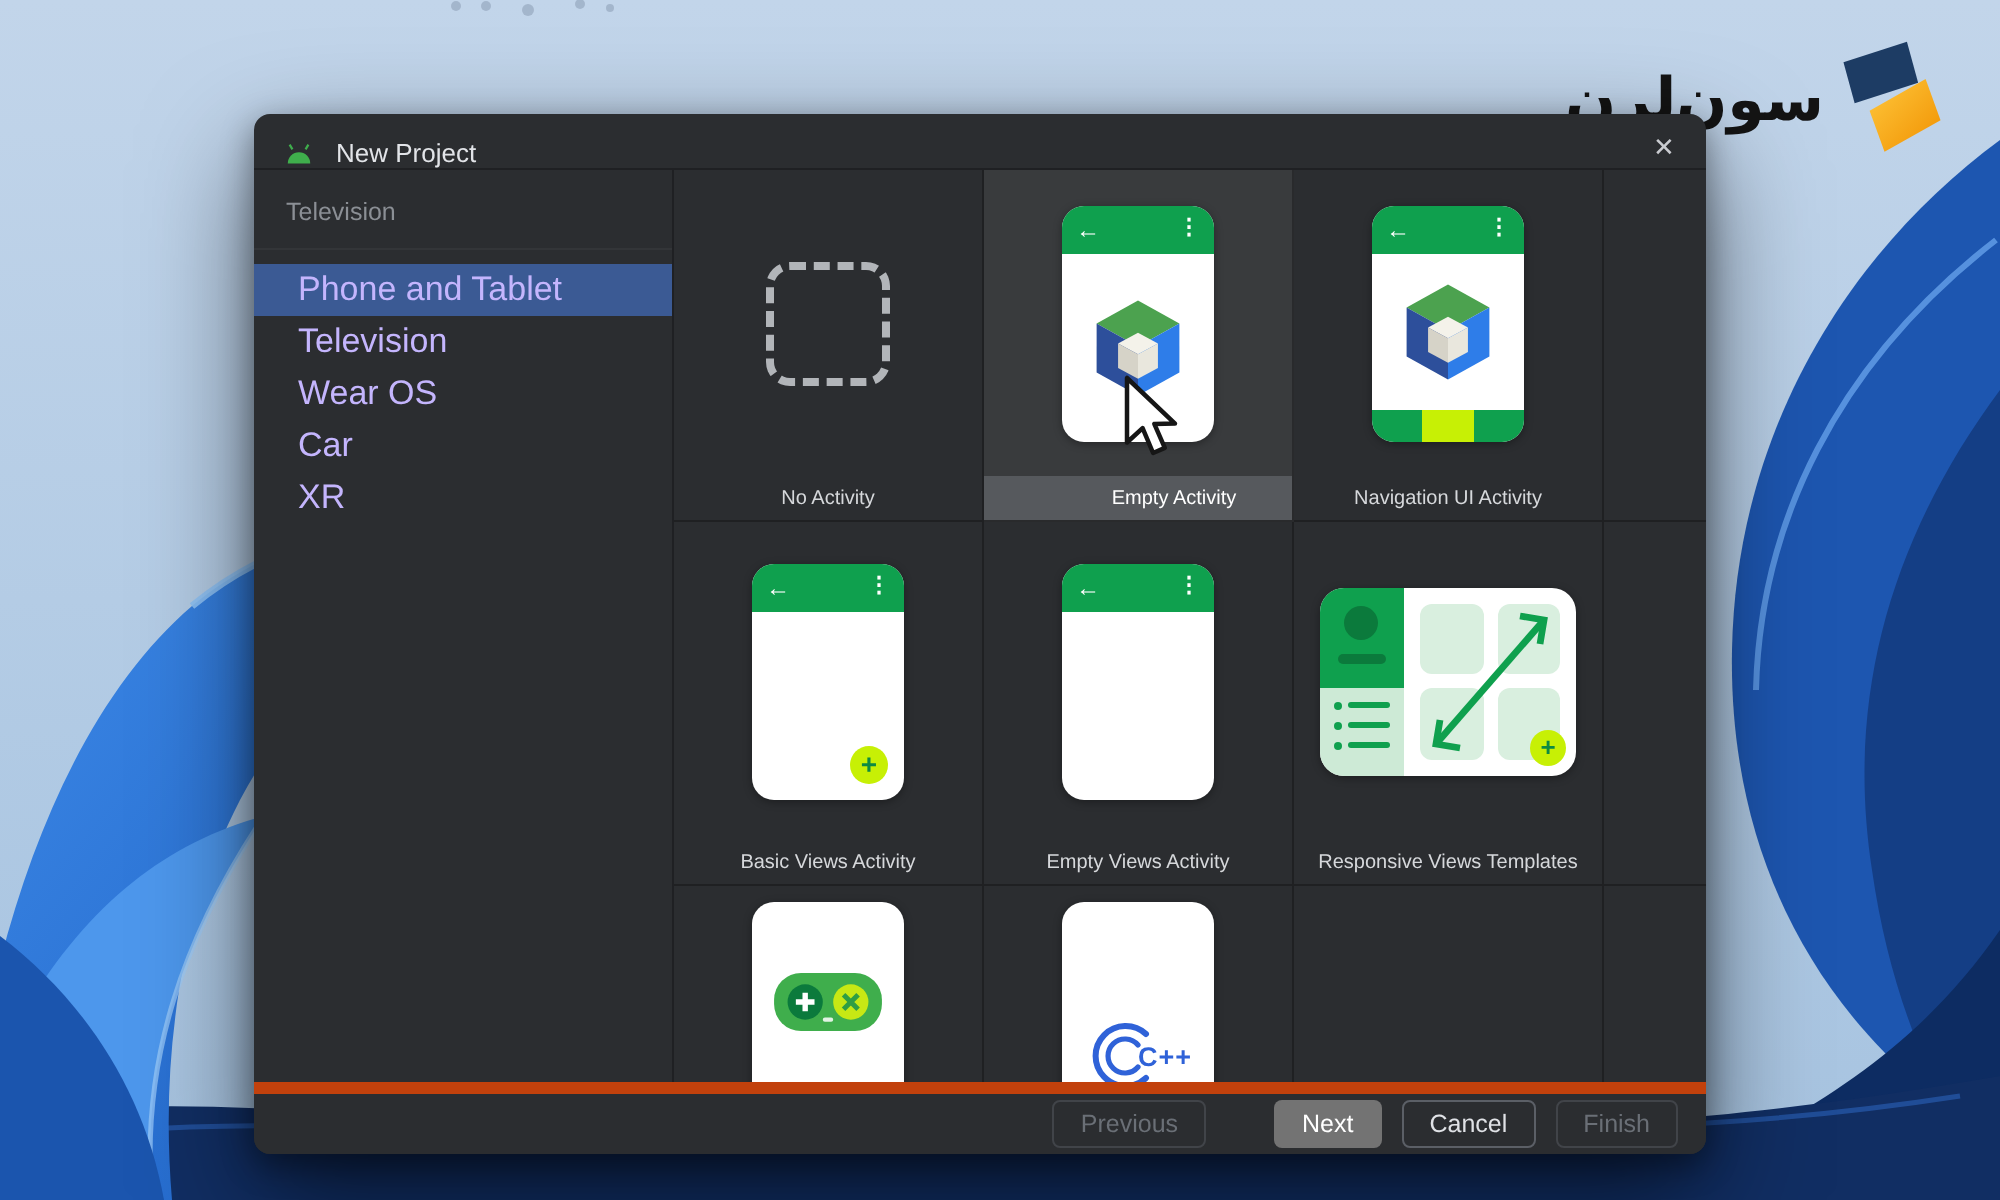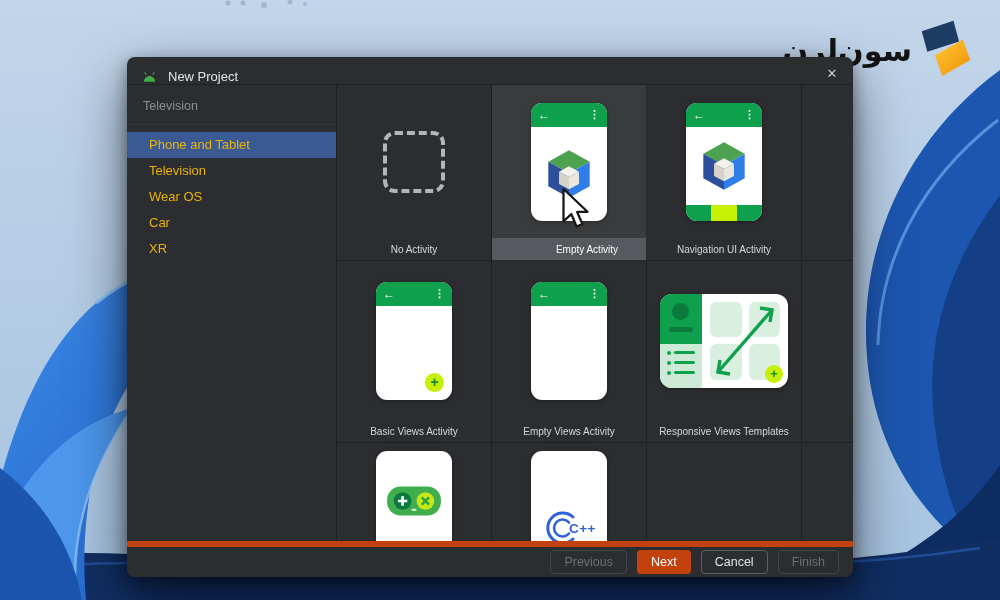--- a/index.html
+++ b/index.html
@@ -27,21 +27,21 @@
   .titlebar-title { font-size:13px; color:#e2e4e8; }
   .close-btn { margin-left:auto; width:24px; height:22px; display:flex; align-items:center;
                justify-content:center; color:#c9cbd0; font-size:13px; border-radius:4px; }
 
   .dlg-body { flex:1; display:flex; min-height:0; }
 
   .sidebar { flex:0 0 210px; border-right:1px solid #1f2023; display:flex; flex-direction:column; }
   .sidebar-header { font-size:12.5px; color:#8b8f95; padding:14px 16px 11px 16px;
                     border-bottom:1px solid #333538; }
   .sidebar-list { padding-top:7px; }
-  .sidebar-item { height:26px; line-height:26px; padding-left:22px; font-size:13px; color:#eab308; }
+  .sidebar-item { height:26px; line-height:26px; padding-left:22px; font-size:17px; color:#c4b5fd; }
   .sidebar-item.selected { background:#3b5a94; }
 
   .grid-wrap { flex:1; display:flex; flex-direction:column; min-width:0; }
   .grid { flex:1; display:grid; grid-template-columns:155px 155px 155px 1fr;
           grid-template-rows:176px 182px 1fr; overflow:hidden; }
   .cell { border-right:1px solid rgba(0,0,0,.28); border-bottom:1px solid rgba(0,0,0,.28);
           display:flex; flex-direction:column; }
   .cell.filler { border-right:none; }
   .cell.selected { background:#393b3d; }
   .art { flex:1; display:flex; align-items:center; justify-content:center; min-height:0; }
@@ -92,21 +92,21 @@
 
   .game-art { margin-top:32px; }
   .cpp-logo { margin-top:36px; display:flex; align-items:center; }
   .cpp-text { font-size:13.5px; font-weight:bold; color:#2f62d8; margin-left:-13px; letter-spacing:.5px; }
 
   .footer { flex:0 0 36px; border-top:6px solid #c2410c; display:flex; align-items:center;
             justify-content:flex-end; gap:10px; padding-right:14px; background:#2b2d30; }
   .btn { height:24px; padding:0 13px; border-radius:4px; font-size:12.5px; background:transparent;
          border:1px solid transparent; font-family:inherit; display:flex; align-items:center; }
   .btn.disabled { border-color:#414449; color:#6a6f76; }
-  .btn.primary  { background:#c2410c; color:#ffffff; }
+  .btn.primary  { background:#737373; color:#ffffff;margin-left:24px; }
   .btn.normal   { border-color:#5b5f66; color:#e0e2e6; }
 
   .cursor { position:absolute; left:556px; top:187px; z-index:5; pointer-events:none; }
 </style>
 </head>
 <body>
 
 <svg class="wallpaper" viewBox="0 0 1000 600" preserveAspectRatio="none">
   <defs>
     <linearGradient id="sky" x1="0" y1="0" x2="0" y2="1">

